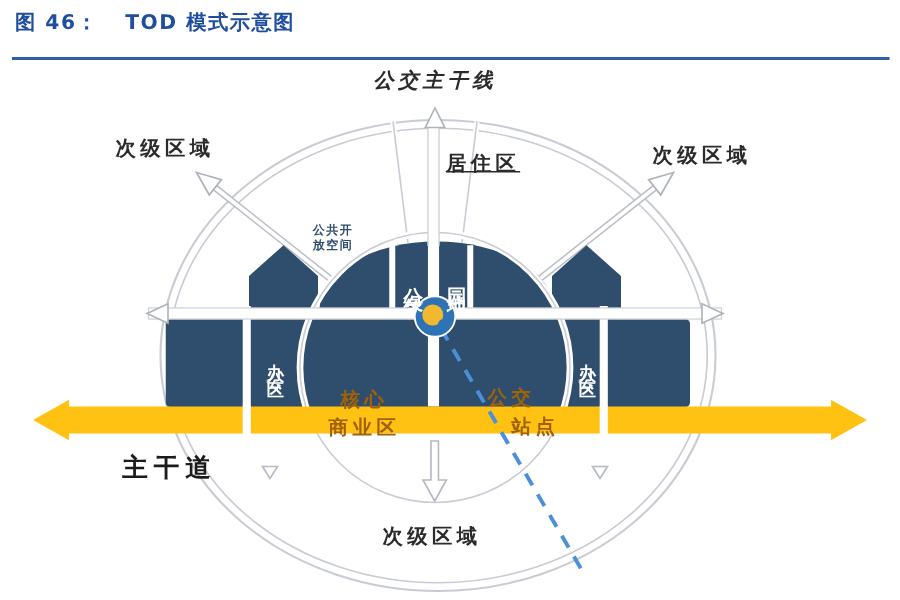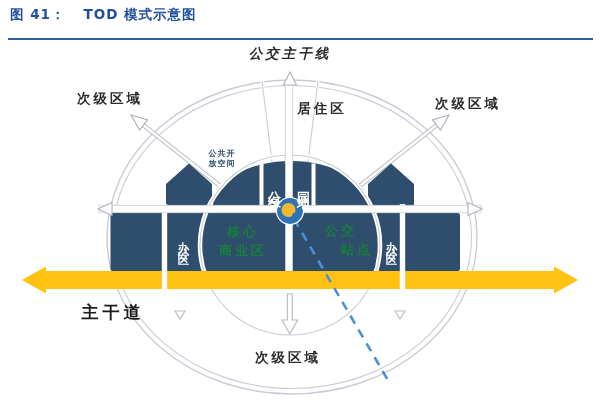--- a/index.html
+++ b/index.html
@@ -6,35 +6,35 @@
   .page{position:relative;width:600px;height:400px;background:#fff;overflow:hidden;
         font-family:"DejaVu Sans",sans-serif;}
   .fig-header{position:absolute;left:10px;top:6px;font-size:13.5px;font-weight:bold;
         color:#1f4e9f;letter-spacing:1px;white-space:pre;}
   .fig-header .gap{display:inline-block;width:18px;}
   .rule{position:absolute;left:8px;top:38px;width:585px;height:2px;background:#2e5fa8;}
   svg{position:absolute;left:0;top:0;}
   .lbl{position:absolute;transform:translate(-50%,-50%);white-space:nowrap;
        color:#2b2b2b;pointer-events:none;text-align:center;}
   .lbl.big{font-size:13.5px;letter-spacing:3px;font-weight:600;}
-  .lbl.white{color:#15803d;font-weight:600;}
+  .lbl.white{color:#a16207;font-weight:600;margin-top:36px;}
   .lbl.two{line-height:17px;font-size:13px;letter-spacing:3px;}
   .lbl.small{font-size:8px;line-height:9.5px;color:#2f4d6c;letter-spacing:1px;font-weight:600;}
   .vert{writing-mode:vertical-rl;text-orientation:upright;transform:translate(-50%,-50%);
         position:absolute;color:#fff;pointer-events:none;font-weight:600;}
   .vert.park{font-size:13px;letter-spacing:5px;}
   .vert.office{font-size:11.5px;letter-spacing:6px;}
   .road-lbl{font-size:17px;font-weight:bold;color:#1c1c1c;letter-spacing:4px;margin-top:32px;}
 </style>
 </head>
 <body>
 
 <div class="page">
 
-  <div class="fig-header"><span>图 41：</span><span class="gap"></span><span>TOD 模式示意图</span></div>
+  <div class="fig-header"><span>图 46：</span><span class="gap"></span><span>TOD 模式示意图</span></div>
   <div class="rule"></div>
 
   <svg width="600" height="400" viewBox="0 0 600 400">
 
     <g>
       <ellipse cx="292" cy="237" rx="185" ry="157" fill="none" stroke="#c9ccd4" stroke-width="1.4"></ellipse>
       <ellipse cx="292" cy="237" rx="179.5" ry="151.5" fill="none" stroke="#c9ccd4" stroke-width="1.1"></ellipse>
     </g>
 
     <g>
@@ -100,21 +100,21 @@
     <g>
       <circle cx="290" cy="211" r="13.5" fill="#2e74b5" stroke="#ffffff" stroke-width="1.2"></circle>
       <circle cx="288.5" cy="210" r="7" fill="#f2b830"></circle>
       <circle cx="296" cy="216.5" r="4" fill="#2e74b5"></circle>
     </g>
   </svg>
 
   <div class="lbl big" style="left:290px;top:54px;font-style:italic;">公交主干线</div>
   <div class="lbl big" style="left:110px;top:99px;">次级区域</div>
   <div class="lbl big" style="left:468px;top:104px;">次级区域</div>
-  <div class="lbl big" style="left:322px;top:109px;">居住区</div>
+  <div class="lbl big" style="left:322px;top:109px;text-decoration:underline;">居住区</div>
 
   <div class="lbl small" style="left:222px;top:154px;">公共开</div>
   <div class="lbl small" style="left:222px;top:164px;">放空间</div>
 
   <div class="vert park" style="left:274px;top:186px;">公绿</div>
   <div class="vert park" style="left:303px;top:186px;">园地</div>
 
   <div class="lbl white two" style="left:243px;top:231px;">核心</div>
   <div class="lbl white two" style="left:243px;top:250px;">商业区</div>
   <div class="lbl white two" style="left:341px;top:230px;">公交</div>

